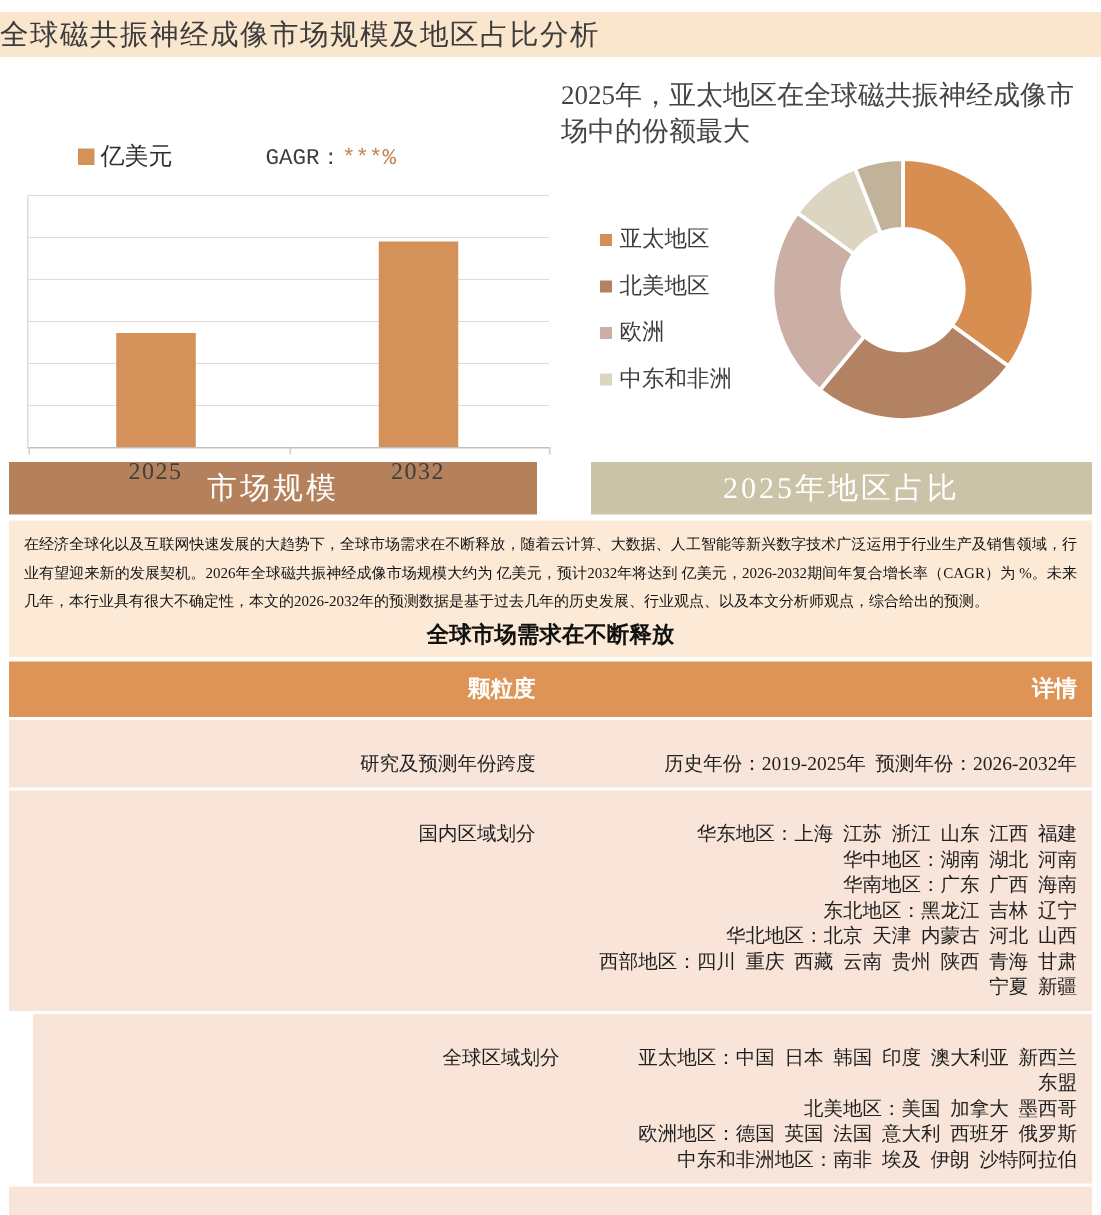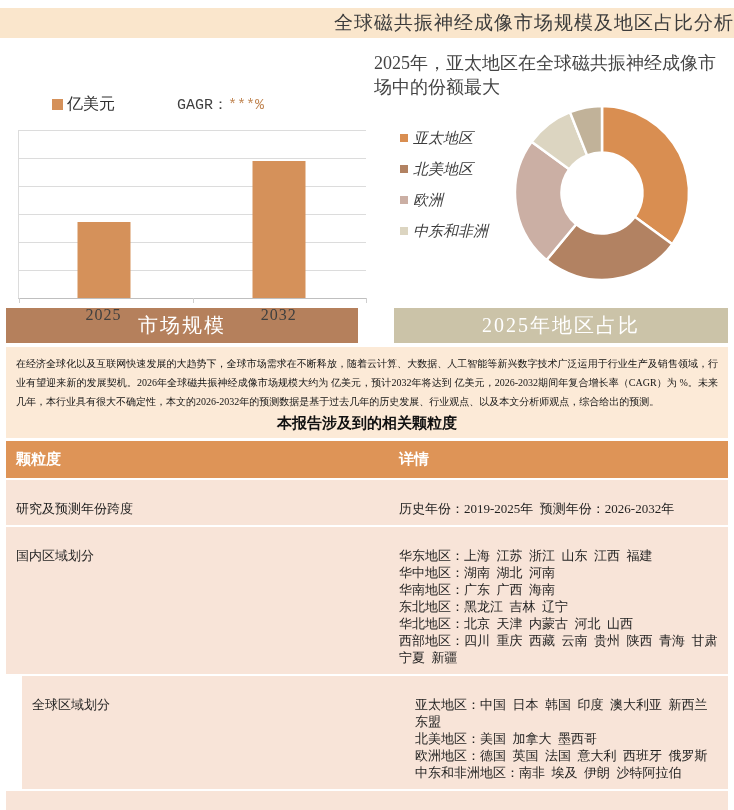--- a/index.html
+++ b/index.html
@@ -7,21 +7,21 @@
   .page {
     position:relative; width:734px; height:810px; margin:0 auto;
     background:#fff; overflow:hidden;
     font-family:"Liberation Serif","DejaVu Serif",serif;
     color:#2b2b2b;
   }
 
   
   .title-bar {
     margin-top:8px; height:30px; background:#FAE6CC;
-    display:flex; align-items:center; justify-content:flex-end;
+    display:flex; align-items:center; justify-content:flex-start;
   }
   .title-bar .title { font-size:19px; color:#3c3c3c; letter-spacing:1px; }
 
   
   .charts-row { display:flex; padding:0 6px; height:265px; }
 
   .bar-panel { width:364px; position:relative;margin-top:32px; }
   .bar-legend-row {
     display:flex; align-items:center; margin:22px 0 0 46px; height:24px;
     font-size:16px; color:#2f2f2f;
@@ -36,21 +36,21 @@
     background-image:repeating-linear-gradient(to bottom,#DCDCDC 0,#DCDCDC 1px,transparent 1px,transparent 28px);
   }
   .bar { position:absolute; bottom:0; width:53px; transform:translateX(-50%); }
   .tick { position:absolute; top:100%; width:1px; height:5px; background:#CFCFCF; }
   .x-labels { position:relative; margin-left:12px; margin-right:4px; height:26px; }
   .x-label { position:absolute; top:7px; transform:translateX(-50%);
     font-size:16px; color:#3f3f3f; letter-spacing:1px; }
 
   .pie-panel { flex:1; position:relative; padding-left:4px; }
   .pie-headline { margin-top:13px; font-size:18px; line-height:24px; color:#454545; width:352px; }
-  .pie-area { display:flex; align-items:flex-start;font-style:italic; }
+  .pie-area { display:flex; align-items:center; }
   .pie-legend { width:88px; margin:30px 0 0 26px; display:flex; flex-direction:column; row-gap:13px; }
   .pie-legend-item { display:flex; align-items:flex-start; font-size:15px; line-height:18px; color:#3d3d3d; }
   .pie-legend-item .sq { flex:0 0 8px; width:8px; height:8px; margin:5px 5px 0 0; }
   .donut-svg { margin:4px 0 0 24px; }
 
   
   .section-headers { display:flex; margin:5px 6px 0; height:35px;gap:36px; }
   .section-headers .sec {
     display:flex; align-items:center; justify-content:center;
     color:#fff; font-size:20px; letter-spacing:2px;
@@ -64,21 +64,21 @@
     font-size:10px; line-height:19px; color:#141414; text-align:justify;
   }
   .granularity-heading {
     text-align:center; font-weight:bold; font-size:15px; color:#111; margin-top:3px;
   }
 
   
   .gtable { margin:3px 6px 0; }
   .trow { display:flex; }
   .trow + .trow { margin-top:2px; }
-  .cell { padding:20px 10px 8px 10px; }
+  .cell { padding:20px 10px 8px 10px;text-align:right; }
   .c1 { width:361px; }
   .c2 { flex:1; margin-left:6px; padding-left:26px; white-space:pre-wrap; }
   .thead { height:37px; }
   .thead .cell { padding-top:9px; color:#fff; font-weight:bold; font-size:15px; }
   .tbody-row .cell { font-size:13px; line-height:17px; color:#1f1f1f; }
   .r1 { min-height:38px; }
   .r2 { min-height:128px; }
   .r3 { min-height:92px; }
   .r4 { min-height:46px; }
 </style>
@@ -144,21 +144,21 @@
     </div>
   </div>
 
   <div class="section-headers">
     <div class="sec sec-left" style="background: rgb(181, 128, 92);">市场规模</div>
     <div class="sec sec-right" style="background: rgb(203, 195, 168);">2025年地区占比</div>
   </div>
 
   <div class="summary" style="background: rgb(252, 234, 215);">
     <div class="summary-text">在经济全球化以及互联网快速发展的大趋势下，全球市场需求在不断释放，随着云计算、大数据、人工智能等新兴数字技术广泛运用于行业生产及销售领域，行业有望迎来新的发展契机。2026年全球磁共振神经成像市场规模大约为 亿美元，预计2032年将达到 亿美元，2026-2032期间年复合增长率（CAGR）为 %。未来几年，本行业具有很大不确定性，本文的2026-2032年的预测数据是基于过去几年的历史发展、行业观点、以及本文分析师观点，综合给出的预测。</div>
-    <div class="granularity-heading">本报告涉及到的相关颗粒度</div>
+    <div class="granularity-heading">全球市场需求在不断释放</div>
   </div>
 
   <div class="gtable">
     <div class="trow thead" style="background: rgb(222, 148, 87);">
       <div class="cell c1">颗粒度</div>
       <div class="cell c2">详情</div>
     </div>
     <div class="trow tbody-row r1" style="background: rgb(248, 228, 216);">
       <div class="cell c1">研究及预测年份跨度</div>
       <div class="cell c2">历史年份：2019-2025年  预测年份：2026-2032年</div>

